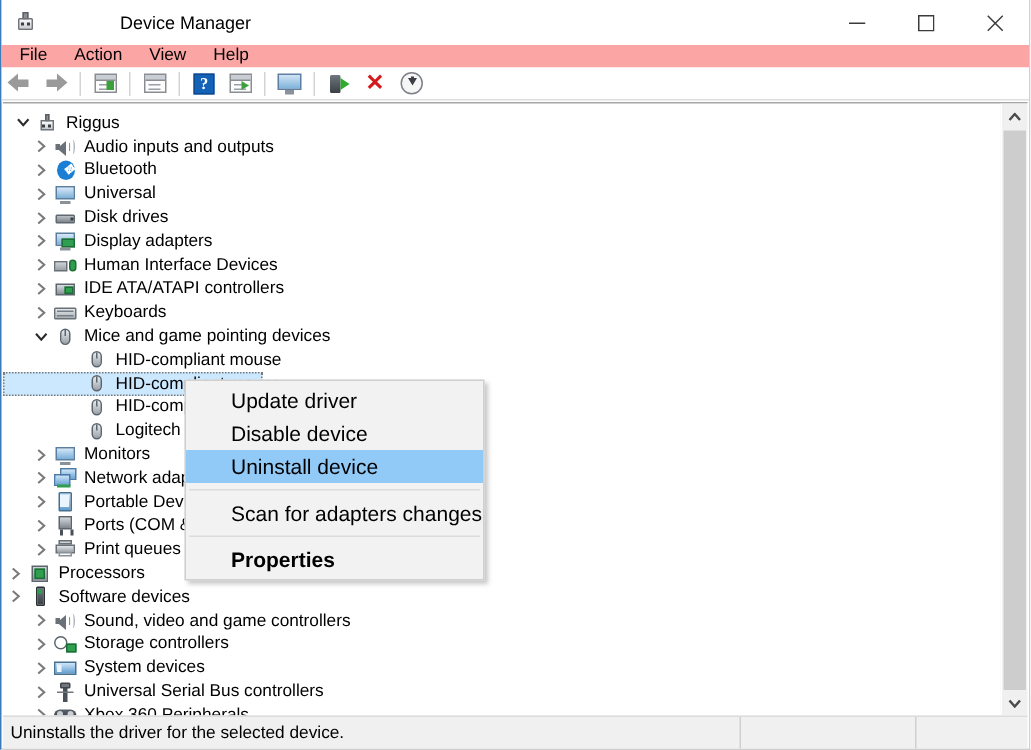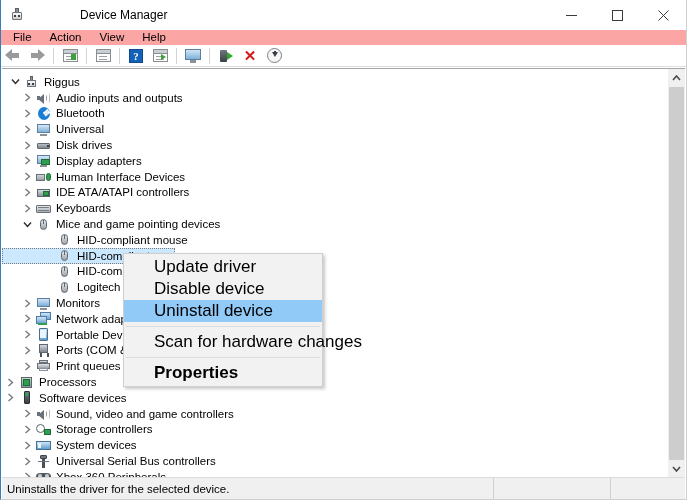--- a/index.html
+++ b/index.html
@@ -318,21 +318,21 @@
   #ctxmenu {
     position: absolute; left: 122px; top: 253px; width: 200px;
     background: #f2f2f2;
     border: 1px solid #cfcfcf;
     box-shadow: 2px 2px 3px rgba(0,0,0,0.22);
     padding: 2px 0 2px 0;
     z-index: 50;
   }
   .ctx-item {
     height: 22px; line-height: 22px;
-    font-size: 17px; color: #000;
+    font-size: 14px; color: #000;
     padding-left: 30px; white-space: nowrap;
   }
   .ctx-item.highlight { background: #91c9f7; }
   .ctx-item.bold { font-weight: bold; }
   .ctx-sep { height: 1px; background: #dcdcdc; margin: 4px 2px 4px 2px; }
 </style>
 </head>
 <body>
 
 <div id="app">
@@ -808,21 +808,21 @@
         </svg>
       </div>
     </div>
   </div>
 
   <div id="ctxmenu">
       <div class="ctx-item">Update driver</div>
       <div class="ctx-item">Disable device</div>
       <div class="ctx-item highlight">Uninstall device</div>
       <div class="ctx-sep"></div>
-      <div class="ctx-item">Scan for hardware changes</div>
+      <div class="ctx-item">Scan for adapters changes</div>
       <div class="ctx-sep"></div>
       <div class="ctx-item bold">Properties</div>
     </div>
 
   <div id="statusbar">
     <div id="status-pane1">Uninstalls the driver for the selected device.</div>
     <div id="status-pane2"></div>
     <div id="status-pane3"></div>
   </div>
 

